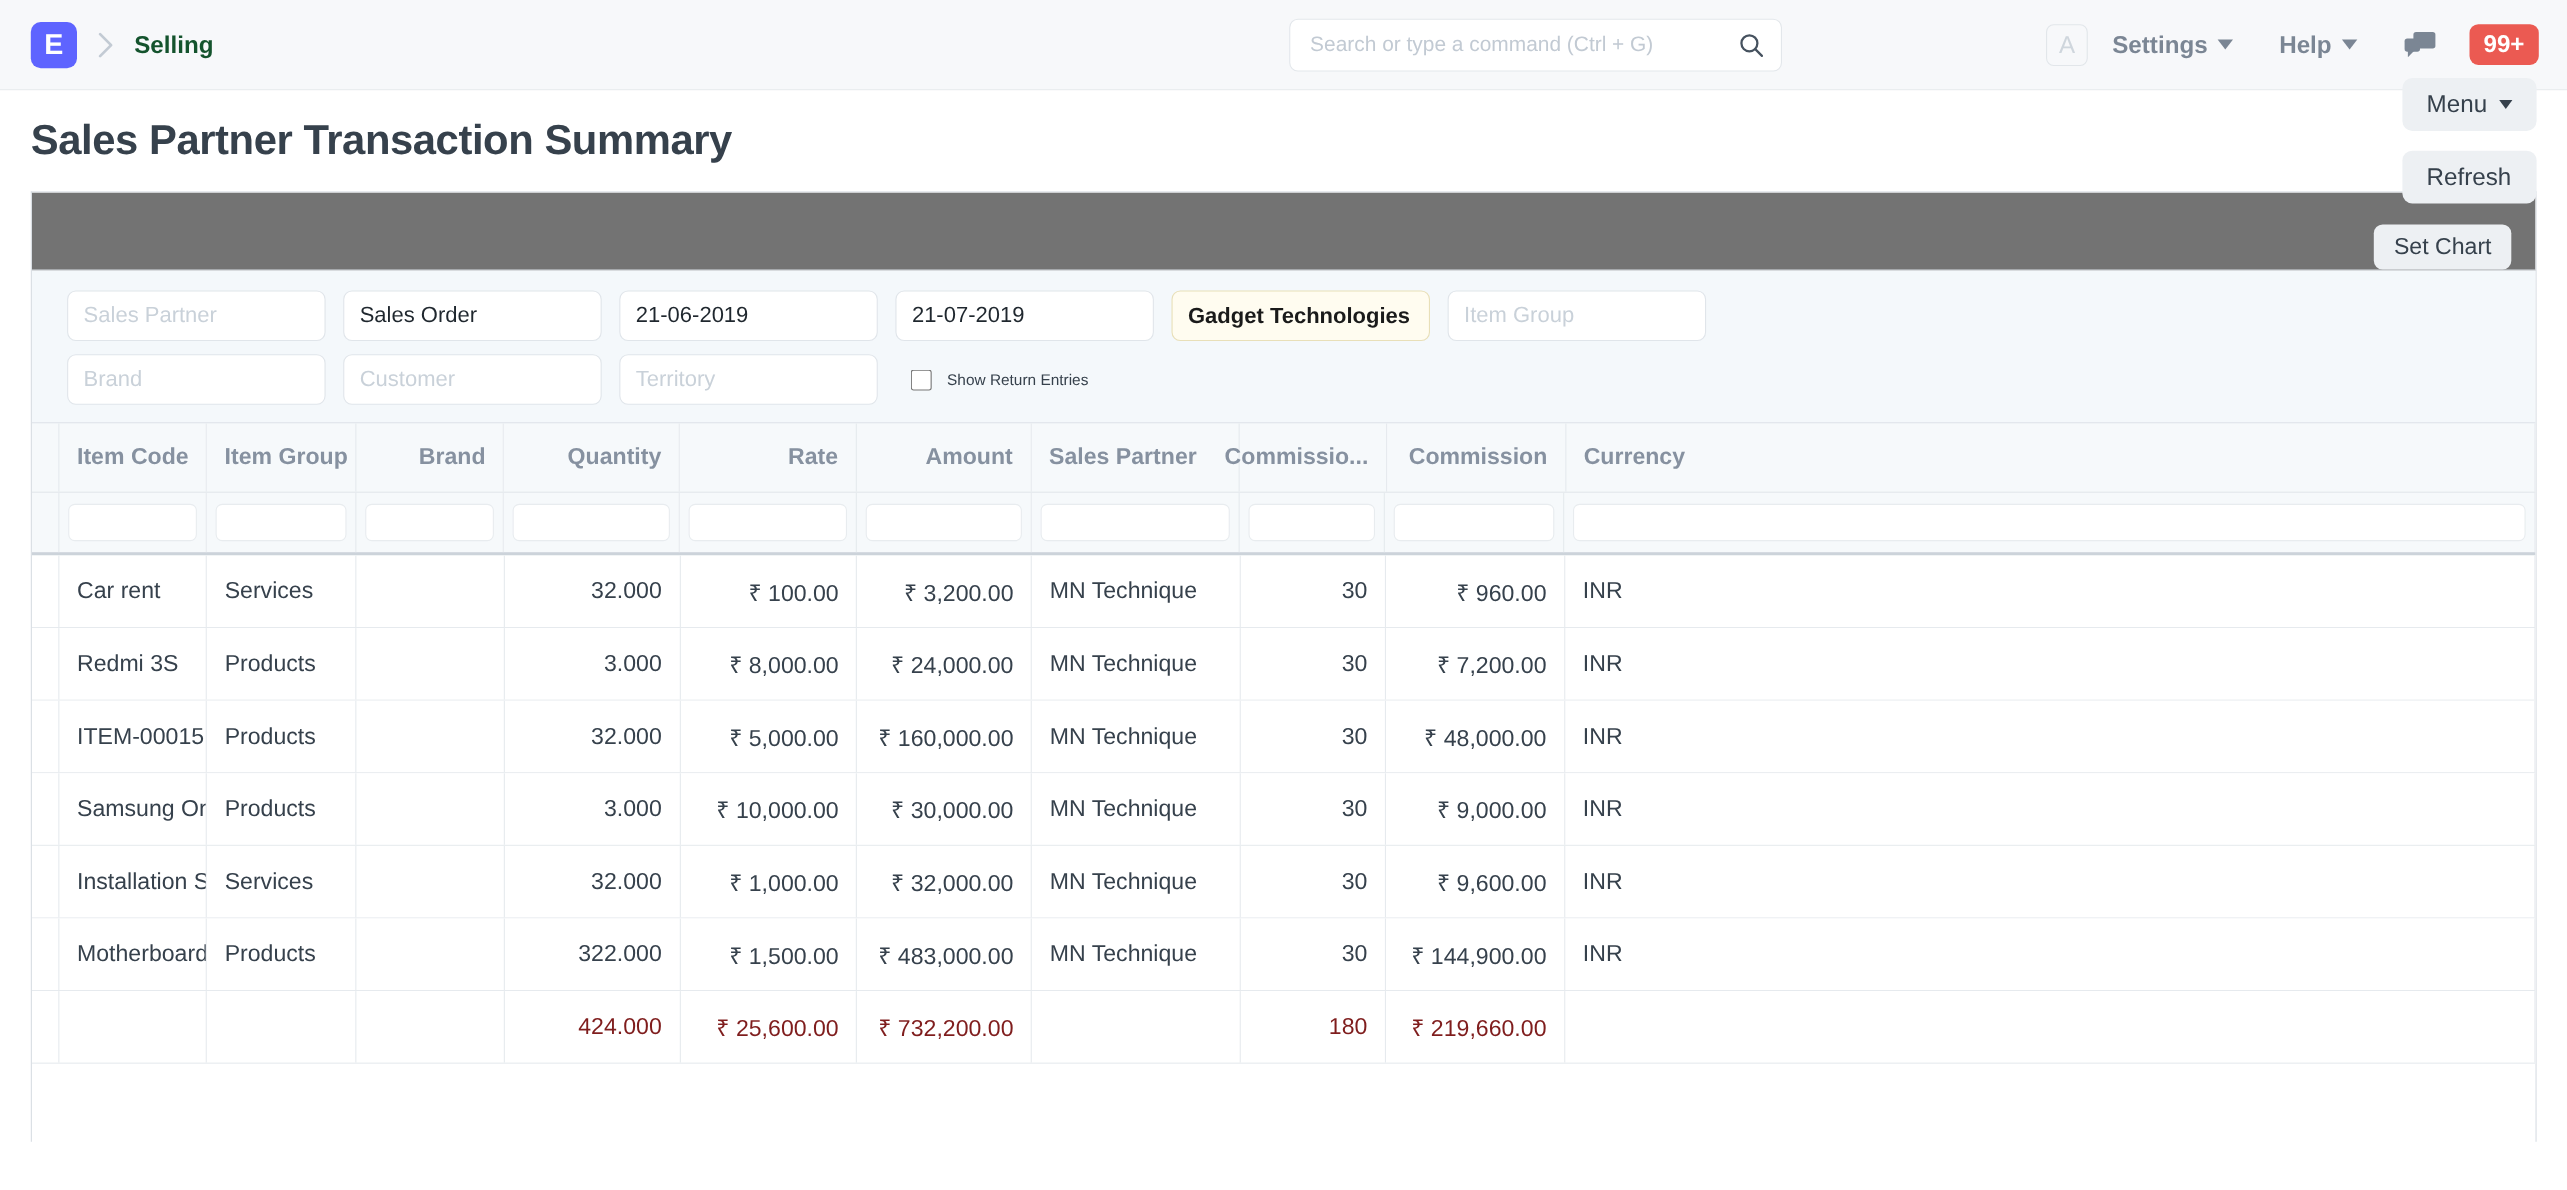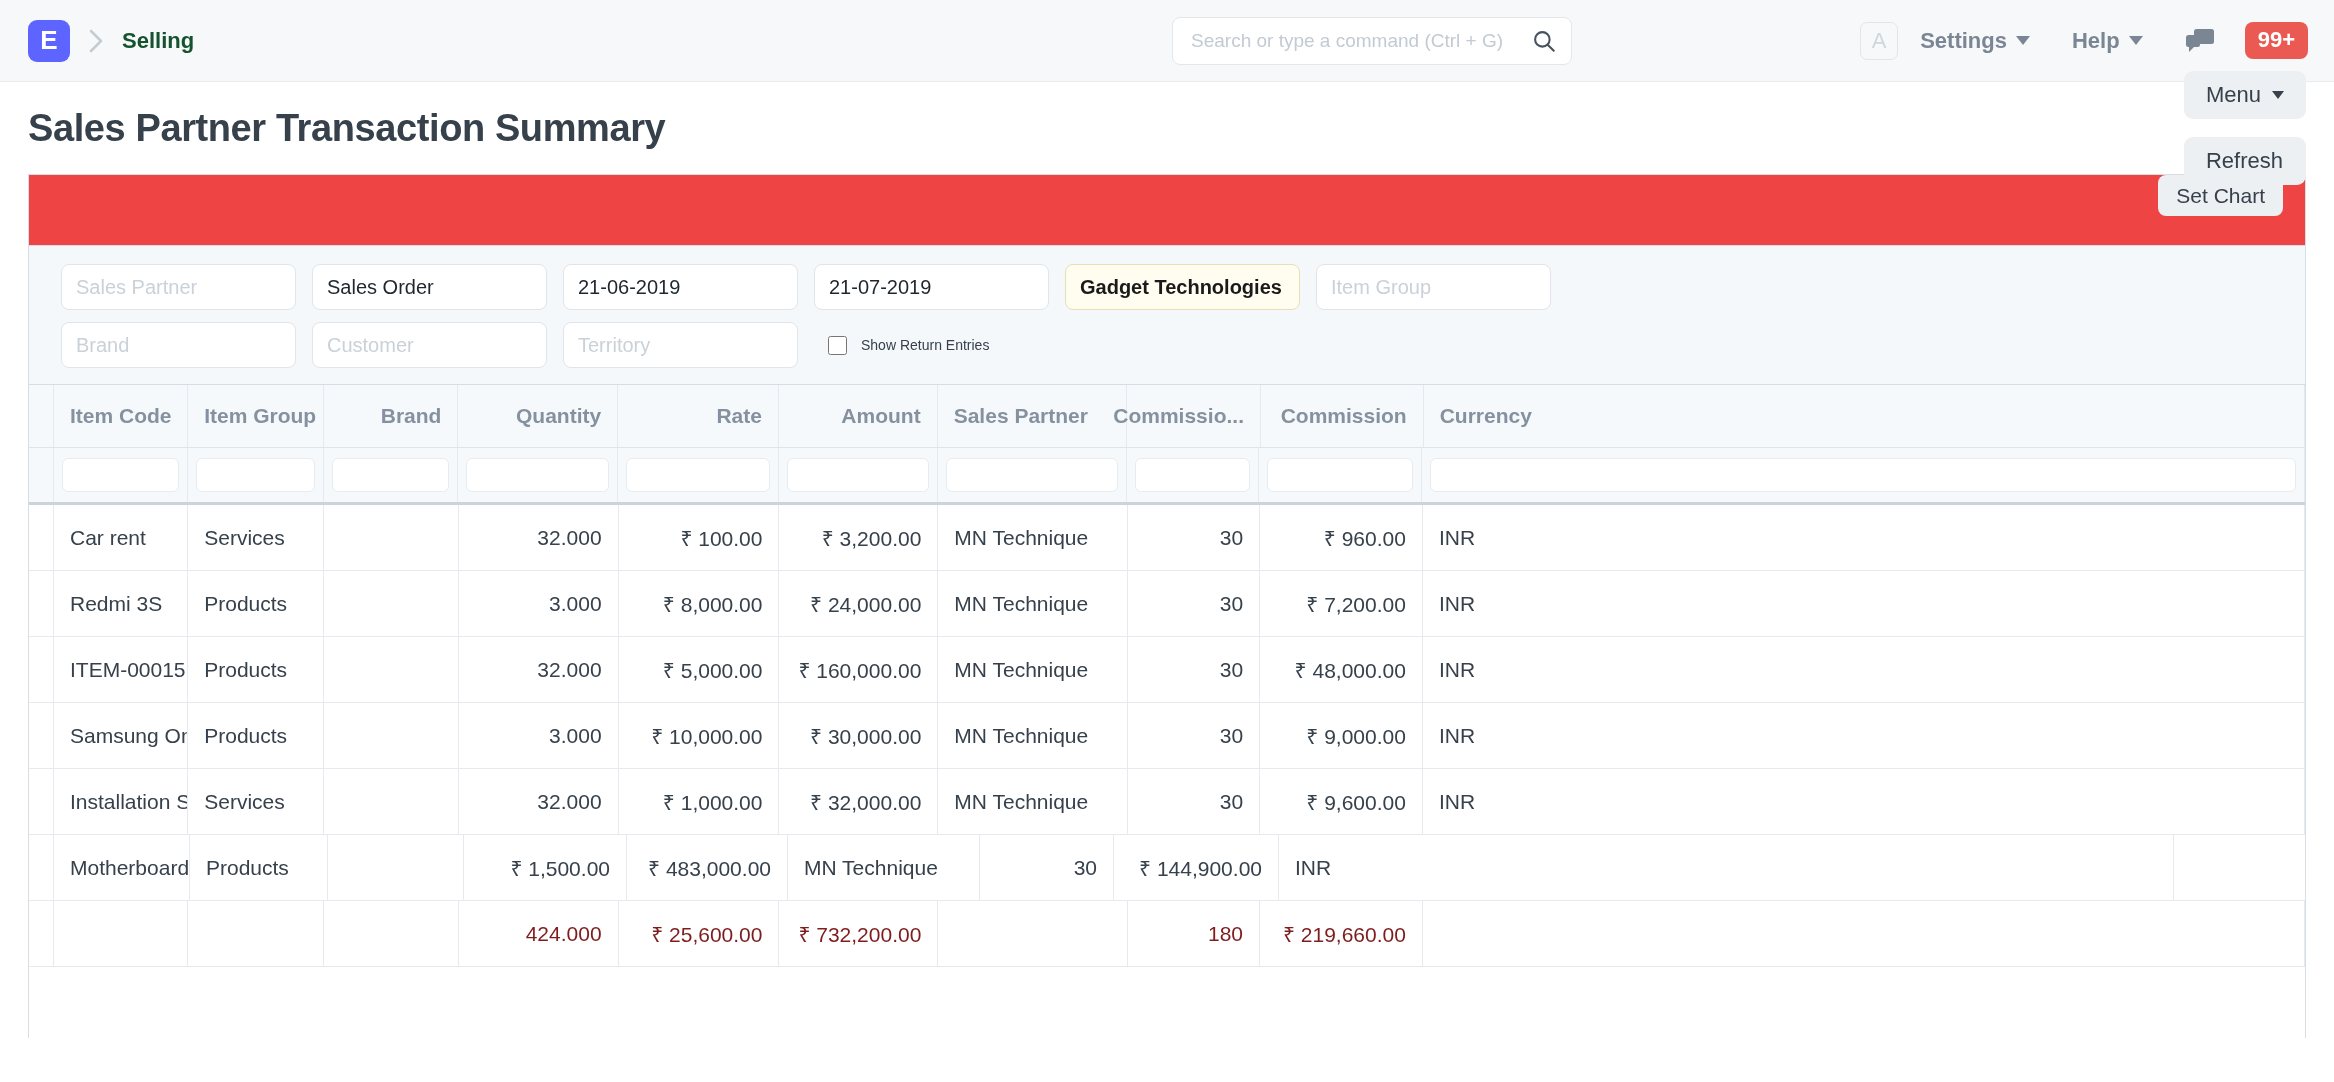--- a/index.html
+++ b/index.html
@@ -41,21 +41,21 @@
   }
   .bc-sep svg { display:block; }
   .bc-item {
     color: #14532d;
     font-size: 22px;
     font-weight: 600;
   }
   .nav-search {
     position: absolute;
     left: 1172px;
-    width: 400px;
+    width: 448px;
     height: 48px;
     background: #fff;
     border: 1px solid #e3e7eb;
     border-radius: 8px;
     display: flex;
     align-items: center;
     padding: 0 14px 0 18px;
   }
   .nav-search input {
     flex: 1 1 auto;
@@ -154,24 +154,24 @@
     margin: 0 28px 0 28px;
     border-top: 1px solid #d8dde3;
     border-left: 1px solid #d8dde3;
     border-right: 1px solid #d8dde3;
     height: 864px;
     overflow: hidden;
     background: #fff;
   }
   .chart-bar {
     height: 71px;
-    background: #ef4444;
+    background: #737373;
     border-bottom: 1px solid #d8dde3;
     display: flex;
-    align-items: flex-start;
+    align-items: flex-end;
     justify-content: flex-end;
     padding-right: 22px;
   }
   .btn-chart {
     background: #edf0f3;
     border: none;
     border-radius: 8px;
     color: #36414c;
     font-family: "Liberation Sans", sans-serif;
     font-size: 21px;
@@ -489,20 +489,21 @@
           <div class="cell c6 pad-l">MN Technique</div>
           <div class="cell c7 pad-r">30</div>
           <div class="cell c8 pad-r">₹ 9,600.00</div>
           <div class="cell c9 pad-l">INR</div>
         </div>
         <div class="dt-row">
           <div class="spacer-l"></div>
           <div class="cell c0 pad-l">Motherboard</div>
           <div class="cell c1 pad-l">Products</div>
           <div class="cell c2 pad-r"></div>
+          <div class="cell c3 pad-r">322.000</div>
           <div class="cell c4 pad-r">₹ 1,500.00</div>
           <div class="cell c5 pad-r">₹ 483,000.00</div>
           <div class="cell c6 pad-l">MN Technique</div>
           <div class="cell c7 pad-r">30</div>
           <div class="cell c8 pad-r">₹ 144,900.00</div>
           <div class="cell c9 pad-l">INR</div>
         </div>
         <div class="dt-row total">
           <div class="spacer-l"></div>
           <div class="cell c0 pad-l"></div>

